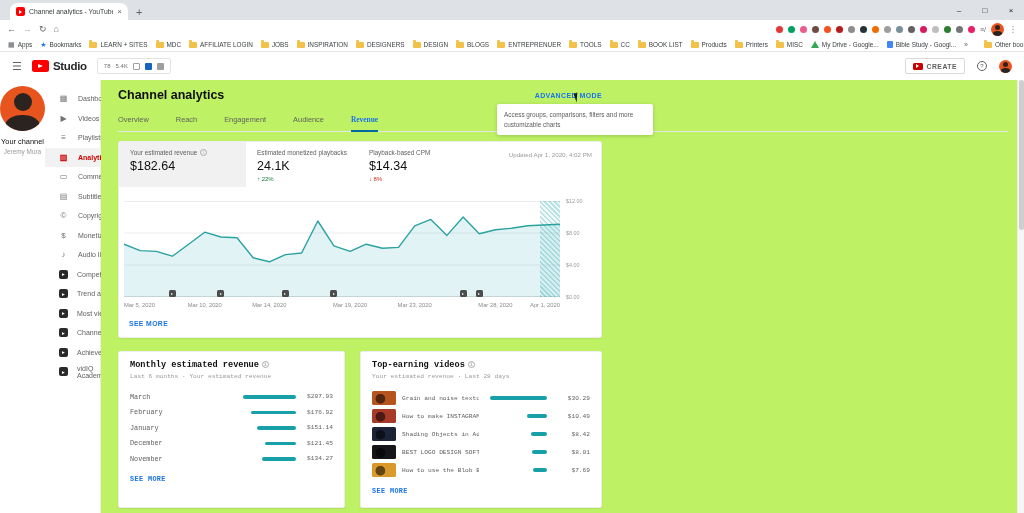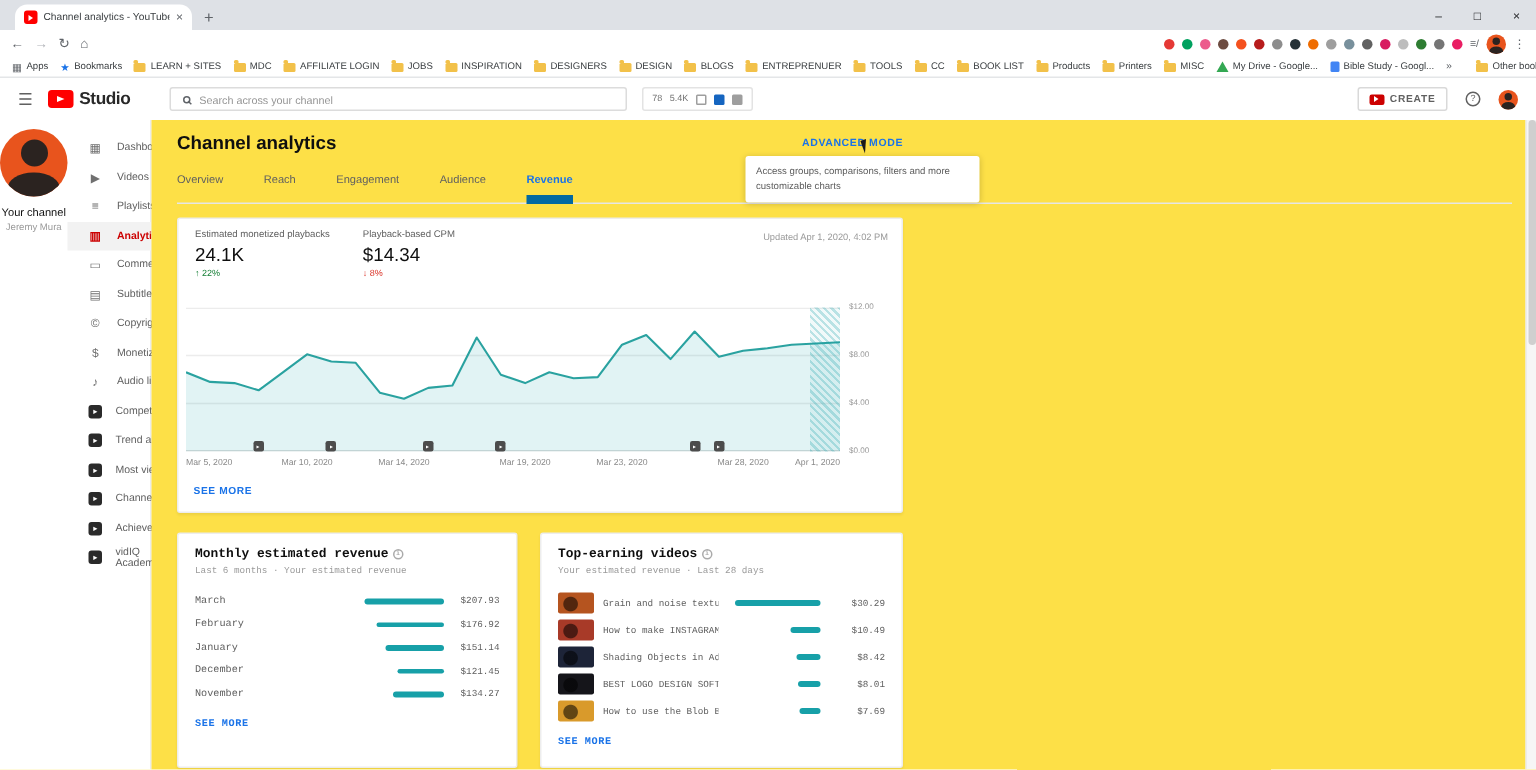--- a/index.html
+++ b/index.html
@@ -76,31 +76,31 @@
   .ch-name { font-size:7.4px; color:#0f0f0f; margin-top:6px; }
   .ch-owner { font-size:6.4px; color:#9a9a9a; margin-top:2px; }
   .side-menu { margin-top:9px; }
   .side-item { height:19.5px; display:flex; align-items:center; gap:9px; padding-left:13px; font-size:7px; color:#606060; cursor:pointer; }
   .side-item.active { background:#f2f2f2; color:#c00; font-weight:bold; }
   .side-ic { width:11px; text-align:center; font-size:8px; color:#707070; flex:none; }
   .side-item.active .side-ic { color:#c00; }
   .vq-ic { width:9px; height:9px; background:#2a2a2a; border-radius:2px; color:#fff; font-size:5.5px; display:flex; align-items:center; justify-content:center; margin-left:1px; flex:none; }
   .side-settings { margin-top:auto; margin-bottom:3px; }
 
-  .content { flex:1; background:#fde047; padding:8px 0 0 17px; position:relative; overflow:hidden; }
+  .content { flex:1; background:#bef264; padding:8px 0 0 17px; position:relative; overflow:hidden; }
   .main-col { width:484px; }
   .hdr-row { display:flex; align-items:center; }
   .page-title { font-size:12.5px; font-weight:bold; color:#0f0f0f; }
   .adv-mode { margin-left:auto; font-size:7px; font-weight:bold; color:#1a73e8; letter-spacing:0.4px; cursor:pointer; }
   .cursor-ptr { position:absolute; left:474px; top:13px; width:0; height:0; border-left:4px solid #1a1a1a; border-bottom:9px solid transparent; transform:rotate(-20deg); z-index:9; }
   .tooltip { position:absolute; left:396px; top:24px; width:156px; background:#fff; box-shadow:0 1px 4px rgba(0,0,0,0.18); border-radius:2px; padding:6px 7px; font-size:6.4px; color:#5c5c5c; line-height:1.5; z-index:8; }
 
   .yt-tabs { display:flex; gap:27px; margin-top:9px; border-bottom:1px solid #e6e6e6; width:890px;text-align:right; }
   .yt-tab { font-size:7.4px; color:#606060; padding:4px 0 6px; cursor:pointer; }
-  .yt-tab.active { color:#1a73e8; font-weight:bold; border-bottom:6px solid #0369a1; margin-bottom:-1px; }
+  .yt-tab.active { color:#1a73e8; font-weight:bold; border-bottom:2px solid #0369a1; margin-bottom:-1px;font-family:Liberation Serif, serif; }
 
   .card { background:#fff; border:1px solid #ededed; box-shadow:0 1px 2px rgba(0,0,0,0.07); border-radius:2px; }
   .big-card { width:484px; margin-top:9px; }
   .metrics { display:flex; }
   .metric { padding:7px 11px 5px; }
   .metric.selected { background:#f1f1f1; width:127px; flex:none; }
   .m-label { font-size:6.4px; color:#606060; white-space:nowrap; }
   .m-value { font-size:12.5px; color:#0f0f0f; margin-top:3px; }
   .m-delta { font-size:6px; margin-top:3px; }
   .m-delta.up { color:#188038; }
@@ -272,24 +272,20 @@
       <span class="bm-lb">Other bookmarks</span>
     </span>
   </div>
 
 <div class="studio">
   <span class="burger">☰</span>
   <div class="logo">
     <span class="logo-mark"></span>
     <span class="logo-txt">Studio</span>
   </div>
-  <div class="search">
-    <span class="mag"></span>
-    <input type="text" placeholder="Search across your channel" style="">
-  </div>
   <div class="vidiq-widget">
     <span class="vq-stat">78</span>
     <span class="vq-stat">5.4K</span>
     <span class="vq-mini" style="border:1px solid #9e9e9e;"></span>
     <span class="vq-mini" style="background:#1565c0;"></span>
     <span class="vq-mini" style="background:#9e9e9e;"></span>
   </div>
   <div class="studio-right">
     <div class="create-btn">
       <span class="create-ic"></span>
@@ -387,20 +383,24 @@
       <div class="yt-tabs">
         <span class="yt-tab">Overview</span>
         <span class="yt-tab">Reach</span>
         <span class="yt-tab">Engagement</span>
         <span class="yt-tab">Audience</span>
         <span class="yt-tab active">Revenue</span>
       </div>
 
       <div class="card big-card">
         <div class="metrics">
+          <div class="metric selected">
+            <div class="m-label"><span>Your estimated revenue</span><span class="info"></span></div>
+            <div class="m-value">$182.64</div>
+          </div>
           <div class="metric">
             <div class="m-label">Estimated monetized playbacks</div>
             <div class="m-value">24.1K</div>
             <div class="m-delta up">↑ 22%</div>
           </div>
           <div class="metric">
             <div class="m-label">Playback-based CPM</div>
             <div class="m-value">$14.34</div>
             <div class="m-delta down">↓ 8%</div>
           </div>

